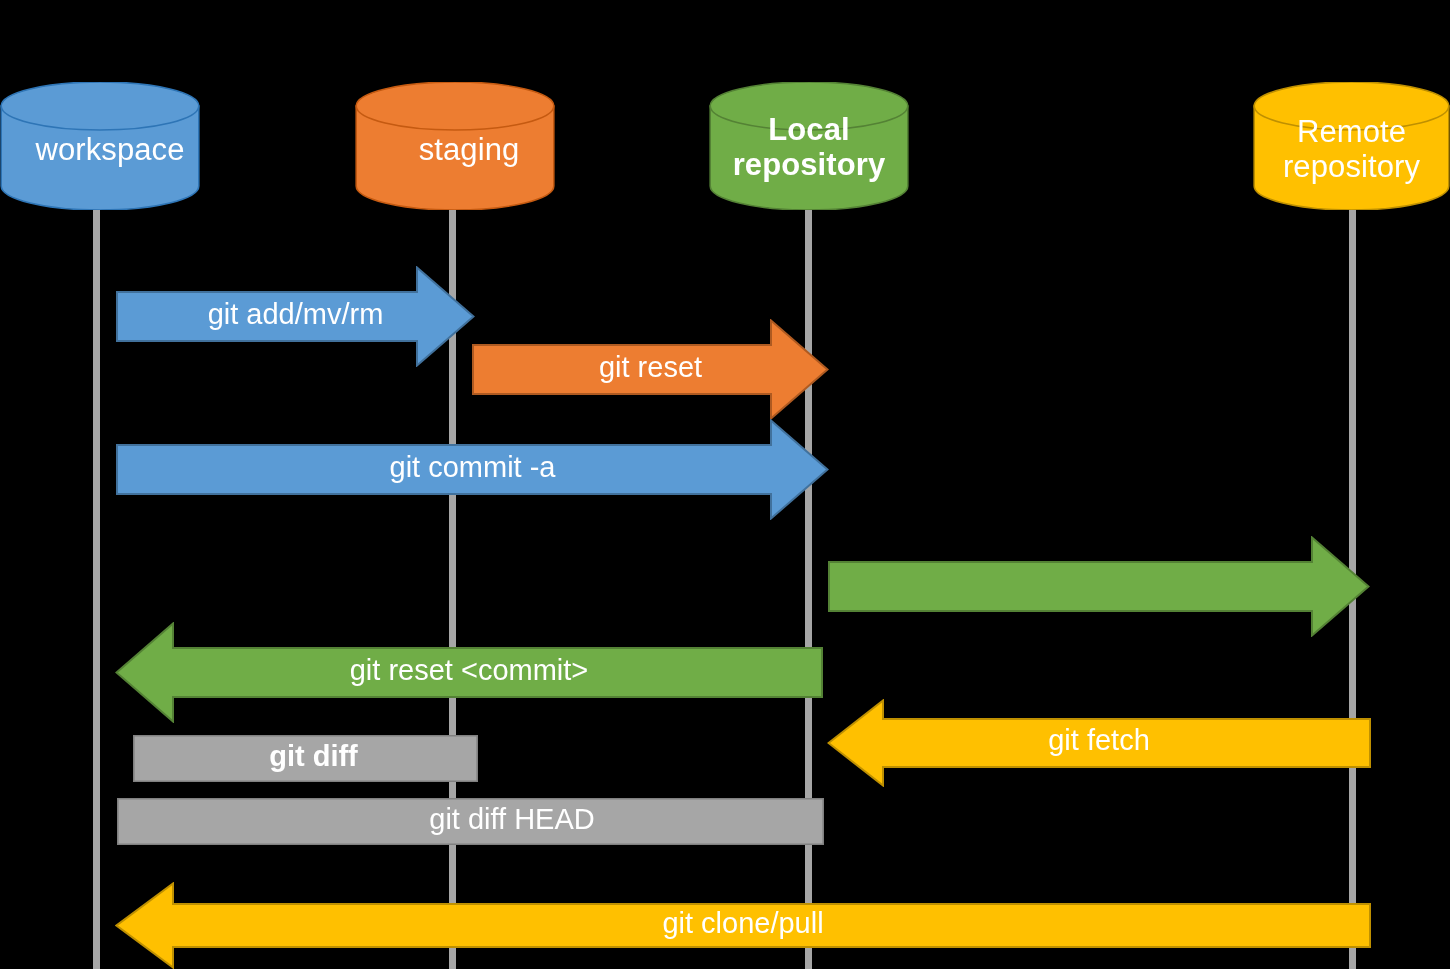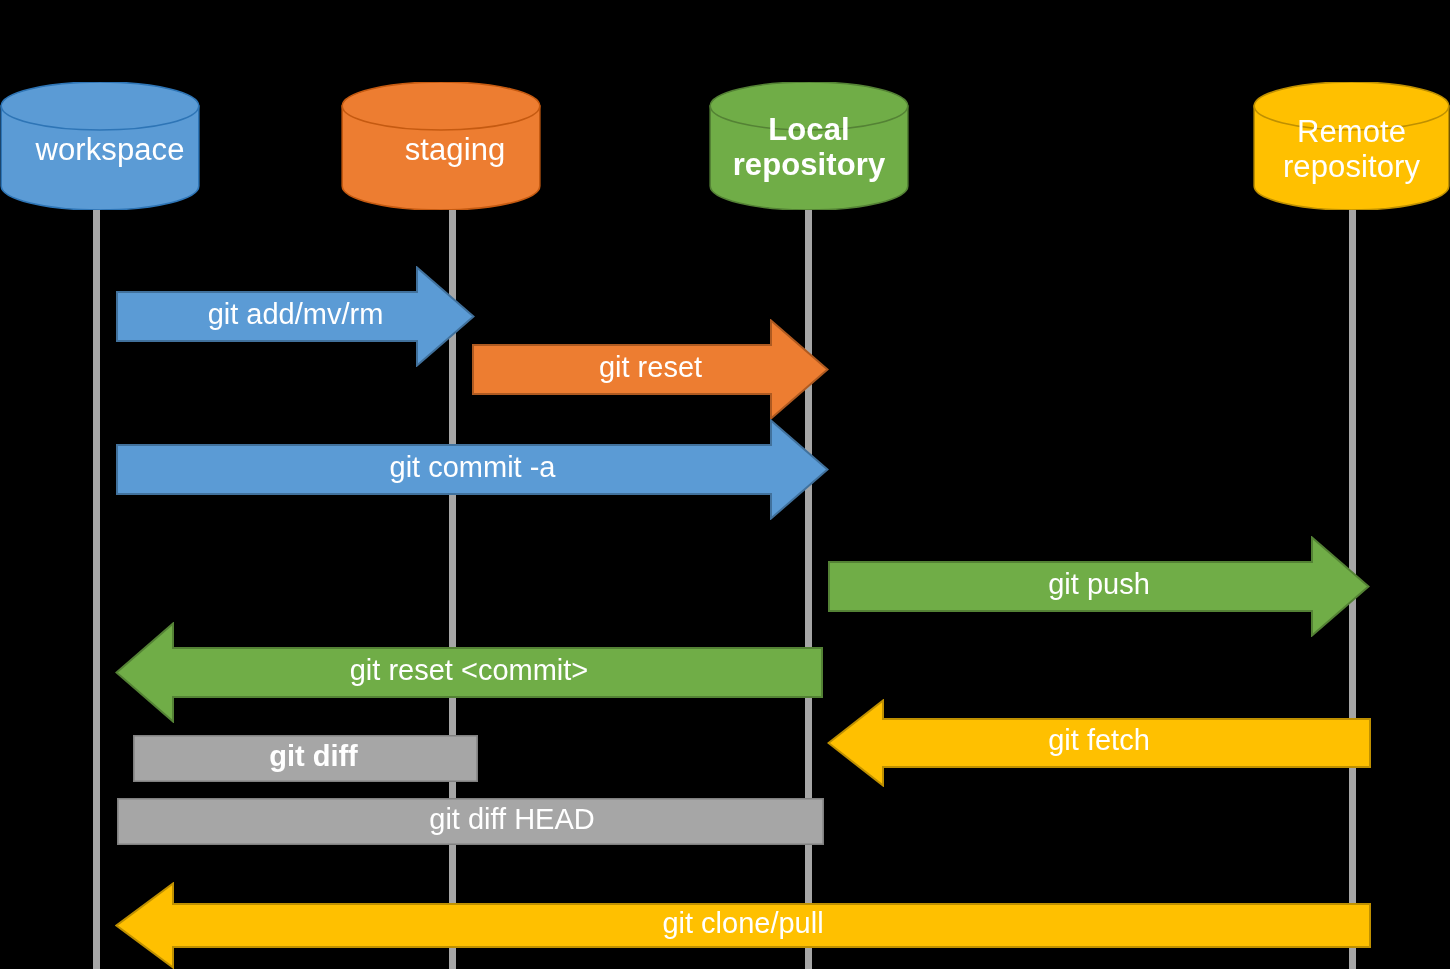--- a/index.html
+++ b/index.html
@@ -88,21 +88,20 @@
     <div class="flow" style="left: 100px; top: 419px; width: 713px; height: 101px;">
       <svg width="713" height="101" viewBox="0 0 713 101">
         <polygon points="1,26 655,26 655,1.5 711.5,50.5 655,99.5 655,75 1,75" fill="#5b9bd5" stroke="#41719c" stroke-width="2"></polygon>
       </svg>
       <div class="flow-label" style="top: 33.5px;">git commit -a</div>
     </div>
     <div class="flow" style="left: 812px; top: 536px; width: 542px; height: 101px;">
       <svg width="542" height="101" viewBox="0 0 542 101">
         <polygon points="1,26 484,26 484,1.5 540.5,50.5 484,99.5 484,75 1,75" fill="#70ad47" stroke="#548235" stroke-width="2"></polygon>
       </svg>
-      <div class="flow-label" style="top: 33.5px;">git push</div>
     </div>
     <div class="flow" style="left: 811px; top: 699px; width: 544px; height: 88px;">
       <svg width="544" height="88" viewBox="0 0 544 88">
         <polygon points="543,20 56,20 56,1.5 1.5,44 56,86.5 56,68 543,68" fill="#ffc000" stroke="#bf9000" stroke-width="2"></polygon>
       </svg>
       <div class="flow-label" style="top: 27px;">git fetch</div>
     </div>
     <div class="flow" style="left: 99px; top: 622px; width: 708px; height: 101px;">
       <svg width="708" height="101" viewBox="0 0 708 101">
         <polygon points="707,26 58,26 58,1.5 1.5,50.5 58,99.5 58,75 707,75" fill="#70ad47" stroke="#548235" stroke-width="2"></polygon>
@@ -127,21 +126,21 @@
       </svg>
       <div class="flow-label" style="top: 26.5px;">git clone/pull</div>
     </div>
     <div class="cyl" style="left: 0px; top: 82px; width: 220px; height: 128px;">
       <svg width="200" height="128" viewBox="0 0 200 128">
         <path d="M1.2,24 L1.2,104 A98.8,24 0 0 0 198.8,104 L198.8,24 Z" fill="#5b9bd5" stroke="#2e75b6" stroke-width="1.6"></path>
         <ellipse cx="100" cy="24" rx="98.8" ry="24" fill="#5b9bd5" stroke="#2e75b6" stroke-width="1.6"></ellipse>
       </svg>
       <div class="cyl-label" style="top: 50.5px;">workspace</div>
     </div>
-    <div class="cyl" style="left: 341px; top: 82px; width: 228px; height: 128px;">
+    <div class="cyl" style="left: 355px; top: 82px; width: 228px; height: 128px;">
       <svg width="200" height="128" viewBox="0 0 200 128">
         <path d="M1.2,24 L1.2,104 A98.8,24 0 0 0 198.8,104 L198.8,24 Z" fill="#ed7d31" stroke="#c55a11" stroke-width="1.6"></path>
         <ellipse cx="100" cy="24" rx="98.8" ry="24" fill="#ed7d31" stroke="#c55a11" stroke-width="1.6"></ellipse>
       </svg>
       <div class="cyl-label" style="top: 50.5px;">staging</div>
     </div>
     <div class="cyl" style="left: 709px; top: 82px; width: 200px; height: 128px;">
       <svg width="200" height="128" viewBox="0 0 200 128">
         <path d="M1.2,24 L1.2,104 A98.8,24 0 0 0 198.8,104 L198.8,24 Z" fill="#70ad47" stroke="#548235" stroke-width="1.6"></path>
         <ellipse cx="100" cy="24" rx="98.8" ry="24" fill="#70ad47" stroke="#548235" stroke-width="1.6"></ellipse>

